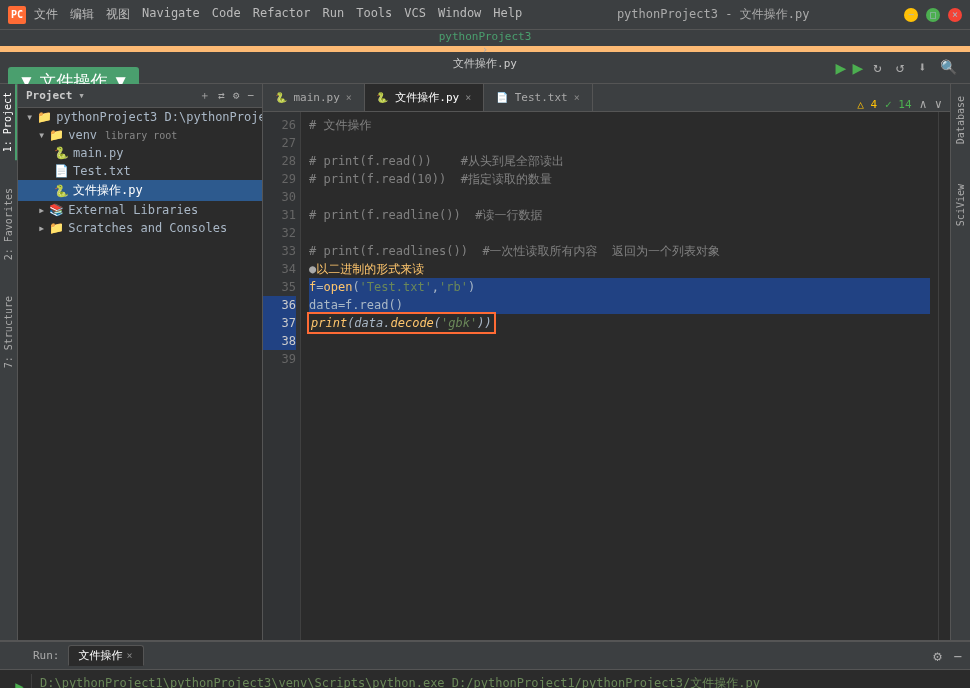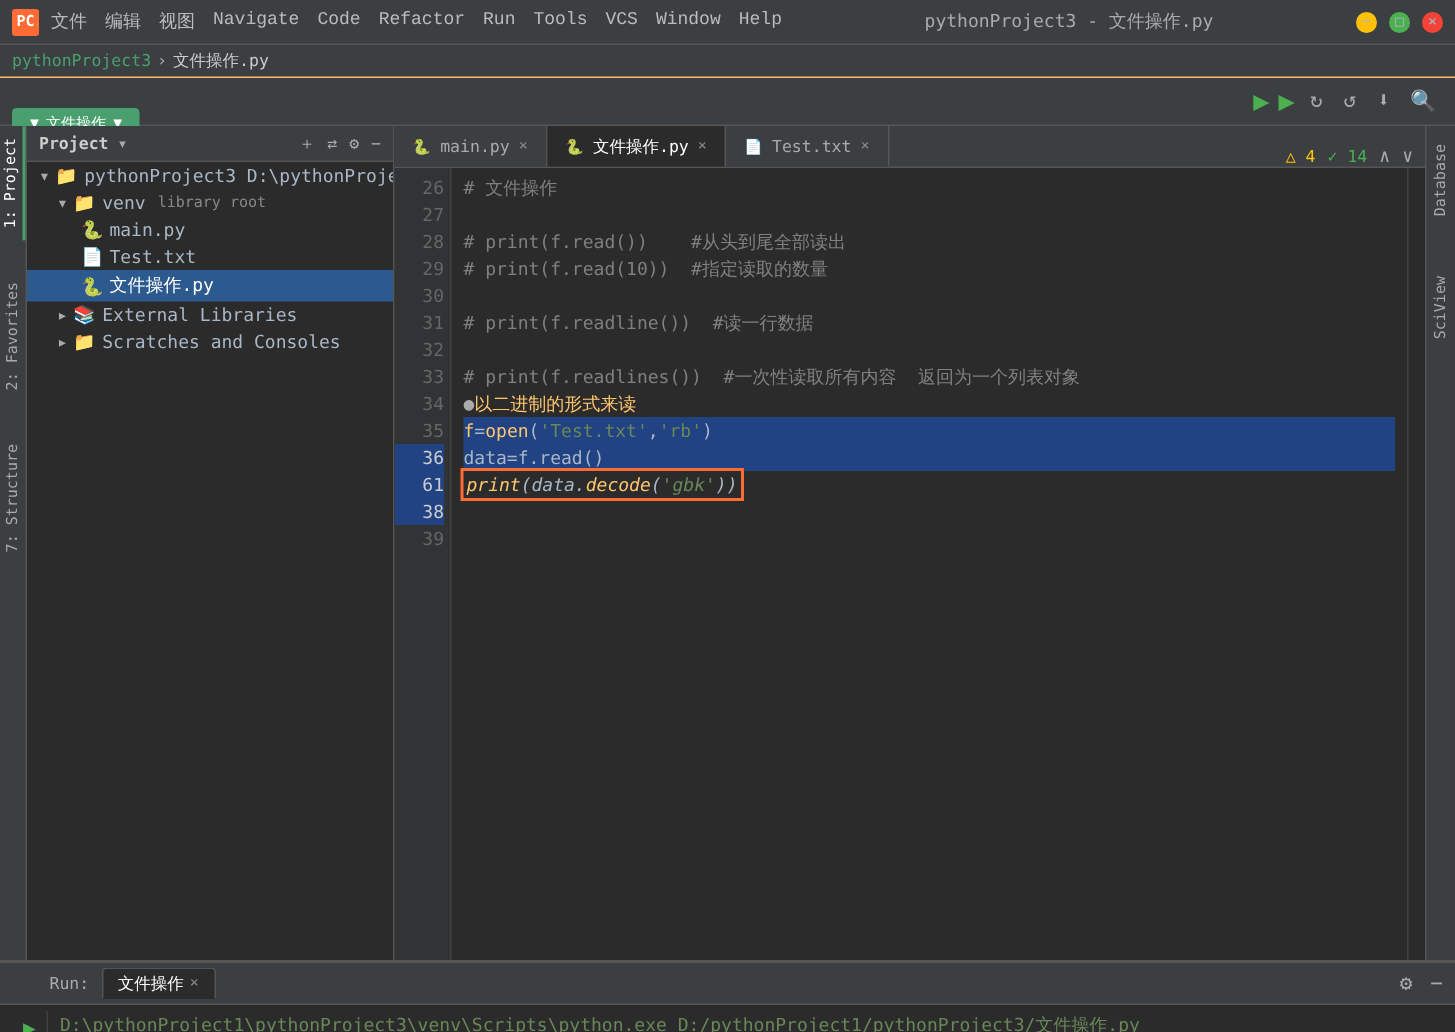--- a/index.html
+++ b/index.html
@@ -2,21 +2,21 @@
 <html><head>
   <meta charset="utf-8">
   <style>
     * { box-sizing: border-box; margin: 0; padding: 0; }
     body { font-family: 'Consolas', 'Microsoft YaHei', monospace; font-size: 12px; background: #2b2b2b; color: #a9b7c6; width: 970px; height: 688px; overflow: hidden; }
 
     
     #titlebar { background: #3c3f41; height: 30px; display: flex; align-items: center; padding: 0 8px; border-bottom: 1px solid #555; }
     #titlebar .logo { width: 18px; height: 18px; background: #ff6b35; border-radius: 2px; margin-right: 8px; display: flex; align-items: center; justify-content: center; font-weight: bold; font-size: 10px; color: white; flex-shrink: 0; }
     #titlebar .menu-items { display: flex; gap: 12px; font-size: 12px; color: #bbb; }
-    #titlebar .menu-items span { cursor: pointer; font-family: Liberation Mono, monospace; }
+    #titlebar .menu-items span { cursor: pointer; }
     #titlebar .title-center { margin-left: auto; margin-right: auto; font-size: 12px; color: #aaa; }
     #titlebar .win-controls { display: flex; gap: 8px; }
     #titlebar .win-btn { width: 14px; height: 14px; border-radius: 50%; display: flex; align-items: center; justify-content: center; font-size: 10px; cursor: pointer; }
     #titlebar .win-min { background: #ffc107; }
     #titlebar .win-max { background: #4caf50; }
     #titlebar .win-close { background: #f44336; }
 
     
     #menubar { background: #3c3f41; height: 24px; display: flex; align-items: center; padding: 0 6px; border-bottom: 1px solid #555; }
 
@@ -113,28 +113,28 @@
     <span>Help</span>
   </div>
   <div class="title-center">pythonProject3 - 文件操作.py</div>
   <div class="win-controls">
     <div class="win-btn win-min">−</div>
     <div class="win-btn win-max">□</div>
     <div class="win-btn win-close">×</div>
   </div>
 </div>
 
-<div id="menubar" style="background:#3c3f41; height:22px; display:flex; align-items:center; padding:0 8px; border-bottom:1px solid #fdba74;">
+<div id="menubar" style="background:#3c3f41; height:22px; display:flex; align-items:center; padding:0 8px; border-bottom:6px solid #fdba74;flex-direction:column;">
   <span style="font-size:11px; color:#4a9f6e; cursor:pointer;">pythonProject3</span>
   <span style="font-size:11px; color:#aaa; margin:0 4px;">›</span>
   <span style="font-size:11px; color:#ccc; cursor:pointer;">文件操作.py</span>
 </div>
 
 <div id="toolbar">
-  <button class="toolbar-btn" style="font-size:10px;margin-top:28px;">▼ 文件操作 ▼</button>
+  <button class="toolbar-btn" style="font-size:17px;margin-top:28px;">▼ 文件操作 ▼</button>
   <div class="toolbar-spacer"></div>
   <div class="run-controls">
     <span class="run-ctrl-btn green" style="font-size:18px;">▶</span>
     <span class="run-ctrl-btn green" style="font-size:18px;">▶</span>
     <span class="toolbar-icon">↻</span>
     <span class="toolbar-icon">↺</span>
     <span class="toolbar-icon">⬇</span>
     <span class="toolbar-icon">🔍</span>
   </div>
 </div>
@@ -225,21 +225,21 @@
           <div>27</div>
           <div>28</div>
           <div>29</div>
           <div>30</div>
         <div>31</div>
           <div>32</div>
           <div>33</div>
           <div>34</div>
           <div>35</div>
         <div style="background:#214283; color:#ccc;">36</div>
-        <div style="background:#214283; color:#ccc;">61</div>
+        <div style="background:#214283; color:#ccc;">37</div>
         <div style="background:#214283; color:#ccc;">38</div>
         <div>39</div>
       </div>
       <div id="code-content">
         <div class="code-line"><span class="c-comment"># 文件操作</span></div>
         <div class="code-line">&nbsp;</div>
         <div class="code-line"><span class="c-comment"># print(f.read())    #从头到尾全部读出</span></div>
         <div class="code-line"><span class="c-comment"># print(f.read(10))  #指定读取的数量</span></div>
         <div class="code-line">&nbsp;</div>
         <div class="code-line"><span class="c-comment"># print(f.readline())  #读一行数据</span></div>

